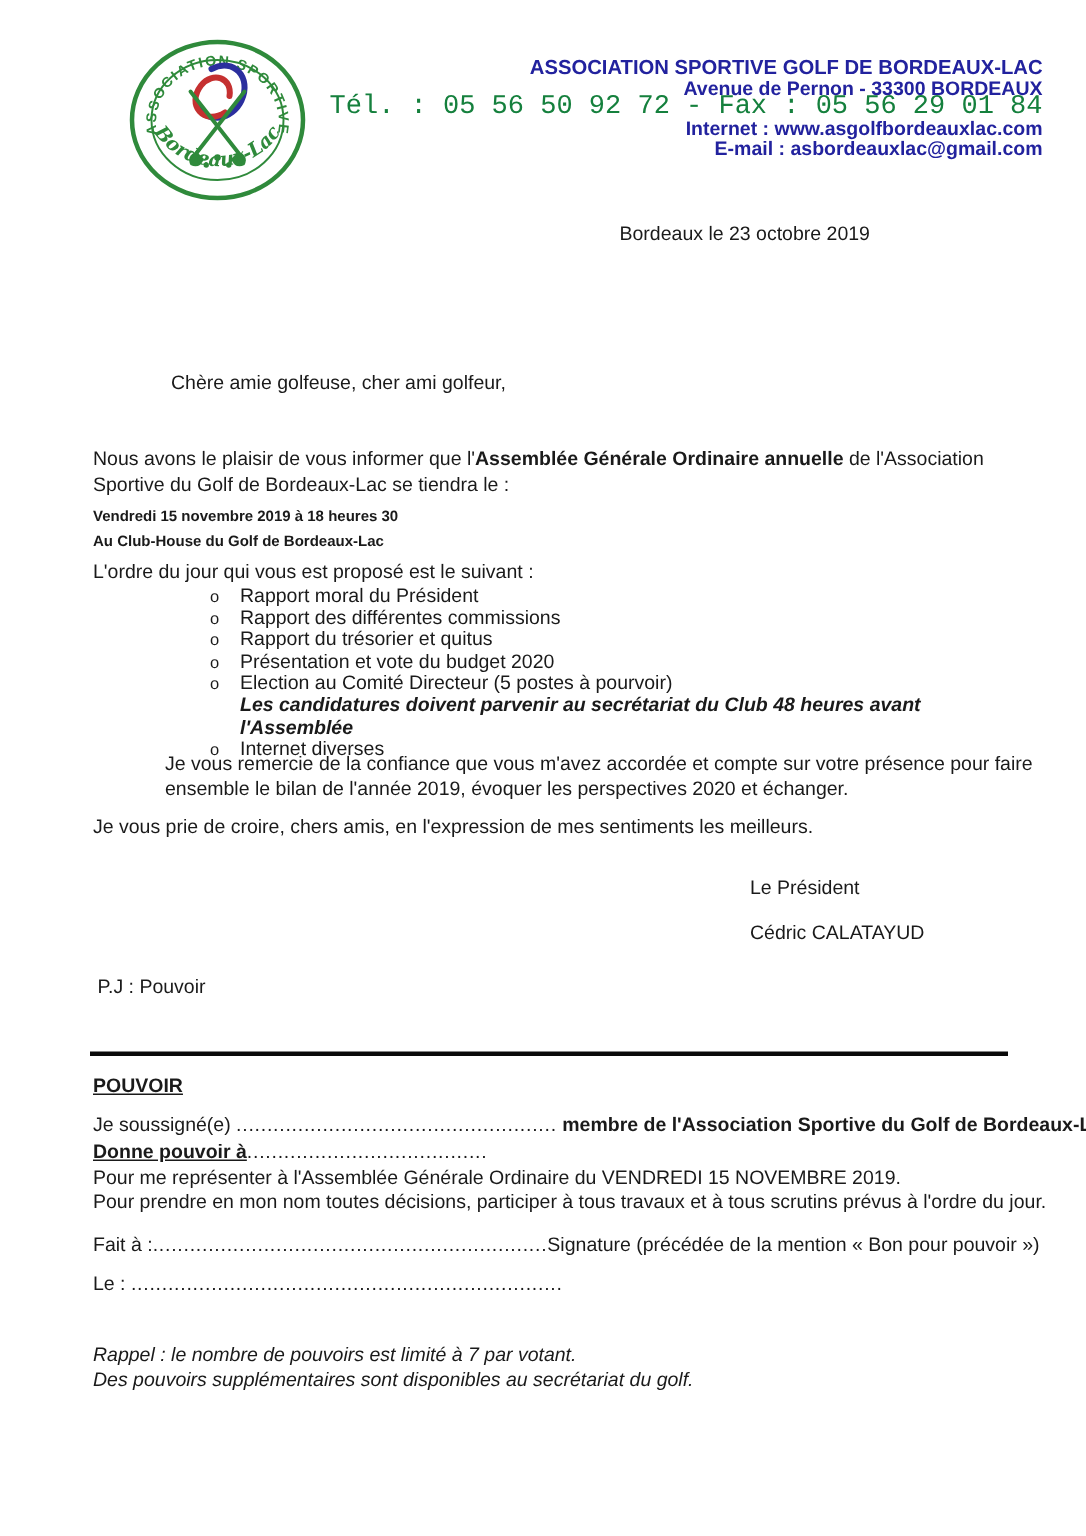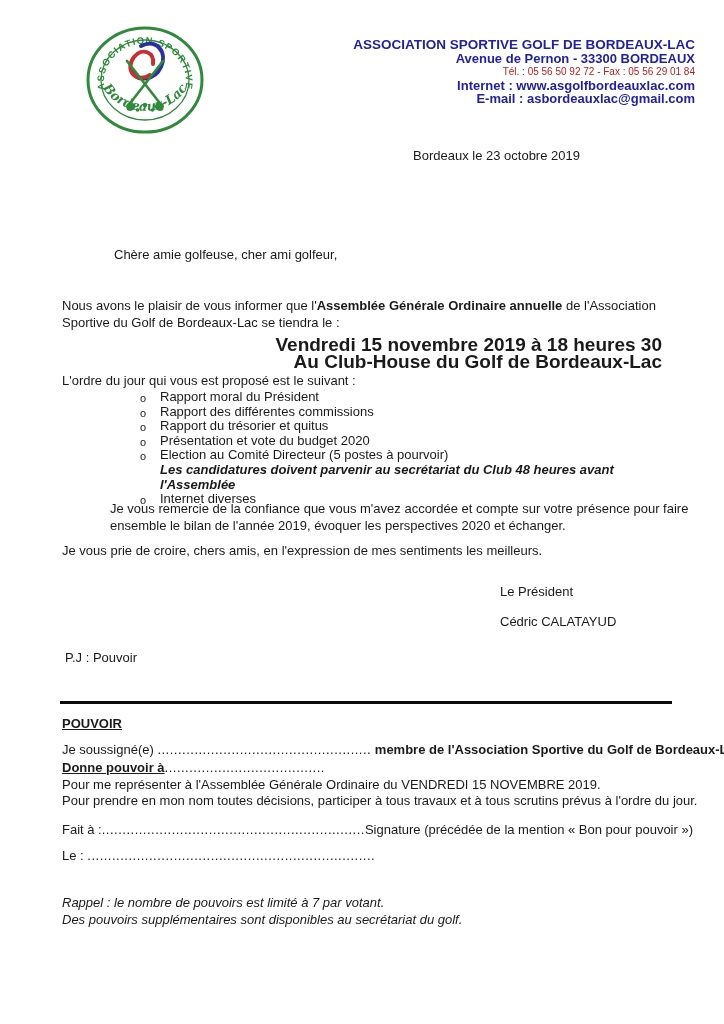--- a/index.html
+++ b/index.html
@@ -16,26 +16,26 @@
   
   .logo{position:absolute;left:84px;top:26px;width:122px;height:108px;}
   .lg-stroke{stroke:var(--logo-green);}
   .lg-fill{fill:var(--logo-green);}
   .lh{
     position:absolute;top:38px;right:29px;
     text-align:right;color:var(--brand-blue);
     line-height:13.5px;font-size:13px;font-weight:bold;
   }
   .lh .org{font-size:13.5px;}
-  .lh .tel{font-weight:normal;color:#b91c1c;font-size:10px;}
+  .lh .tel{font-weight:normal;color:#15803d;font-size:18px;font-family:Liberation Mono, monospace;}
   
   .dateline{position:absolute;left:413px;top:148px;}
   .salutation{position:absolute;left:114px;top:247px;}
   .intro{position:absolute;left:62px;top:297px;width:600px;line-height:17px;}
-  .event{position:absolute;left:62px;top:336px;width:600px;text-align:right;font-weight:bold;line-height:17px;font-size:19px;}
+  .event{position:absolute;left:62px;top:336px;width:600px;text-align:left;font-weight:bold;line-height:17px;font-size:10px;}
   .agenda{position:absolute;left:62px;top:373px;width:610px;line-height:16px;}
   .agenda ul{list-style:none;margin:1px 0 0 0;padding:0;}
   .agenda li{position:relative;padding-left:98px;line-height:14.6px;}
   .agenda .bullet{position:absolute;left:78px;top:1px;font-size:11px;}
   .agenda .note{font-weight:bold;font-style:italic;line-height:14.6px;}
   .thanks{position:absolute;left:62px;top:500px;width:608px;line-height:17px;margin-left:48px;}
   .valediction{position:absolute;left:62px;top:543px;width:608px;}
   .signer-title{position:absolute;left:500px;top:584px;}
   .signer-name{position:absolute;left:500px;top:614px;}
   .pj{position:absolute;left:65px;top:650px;}

